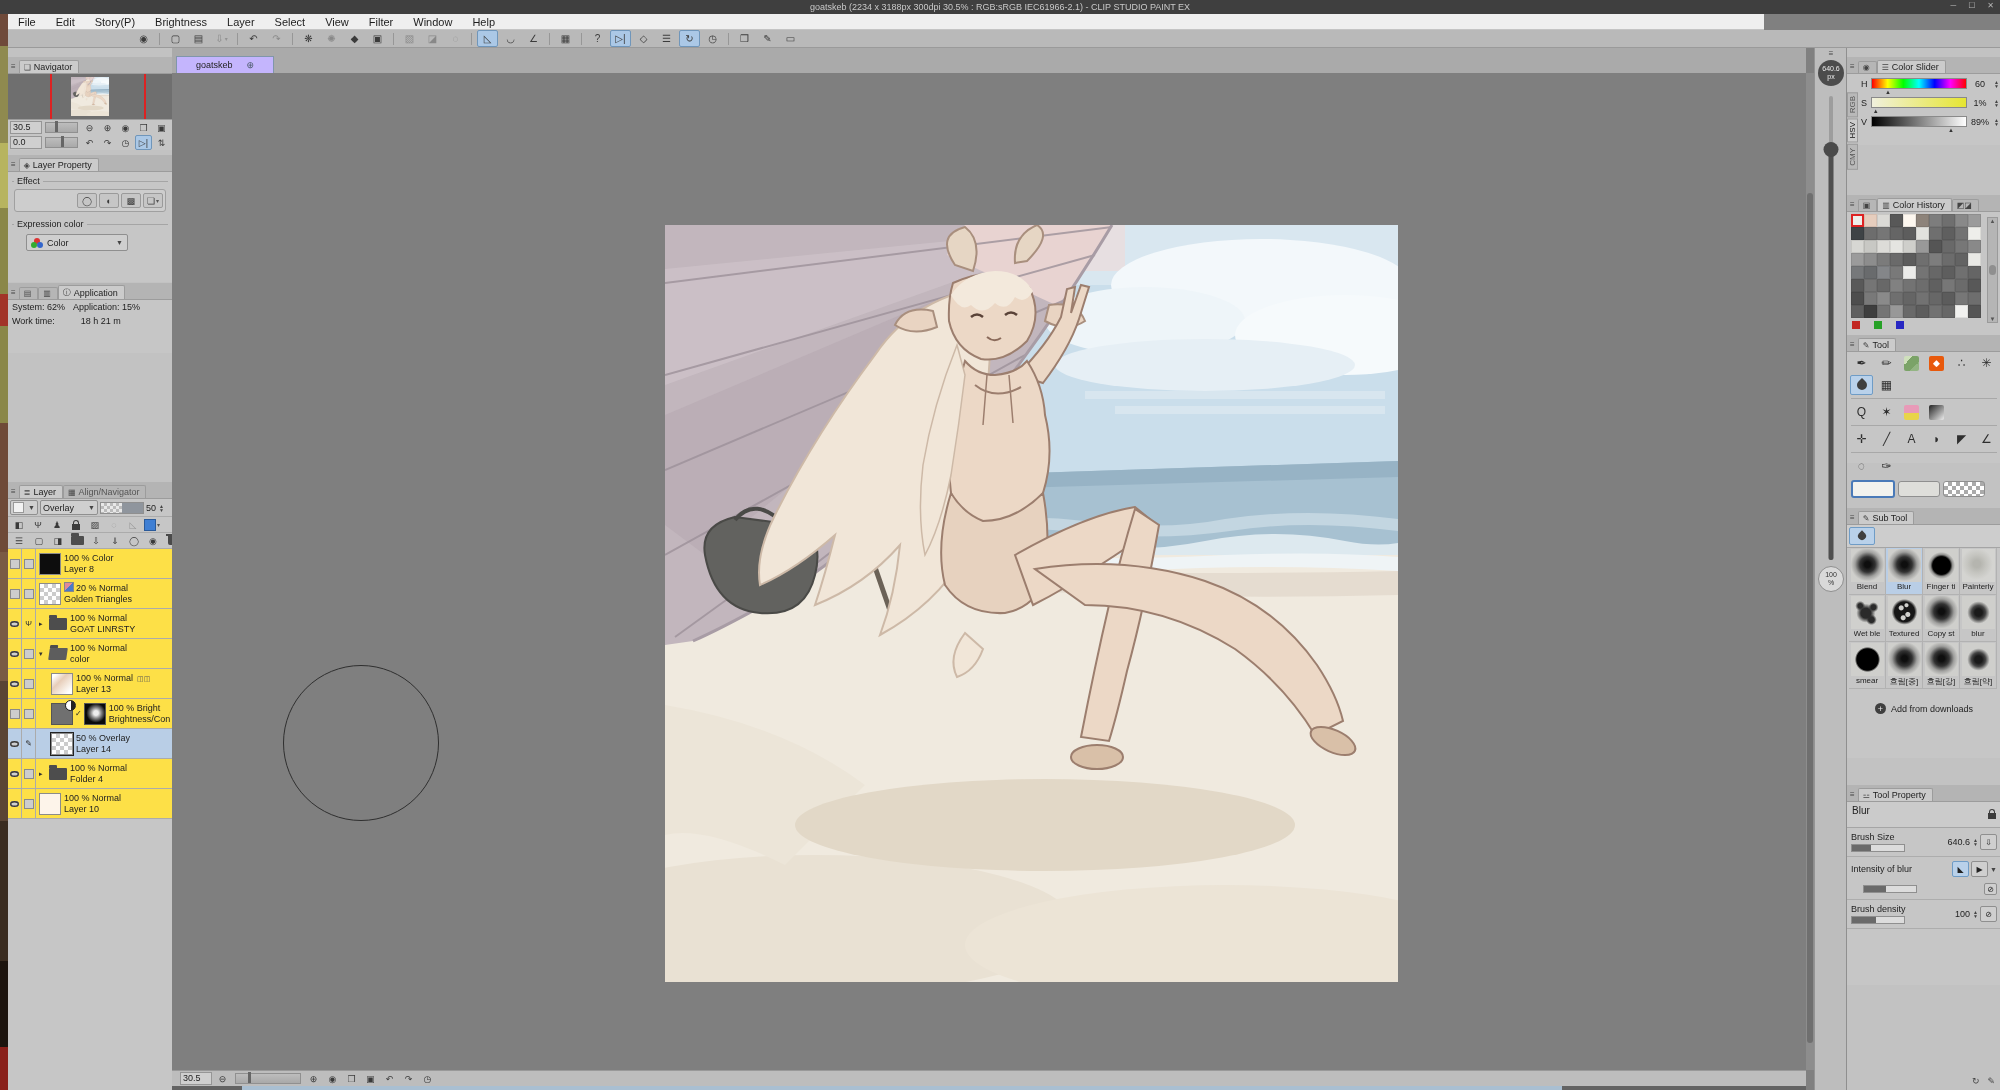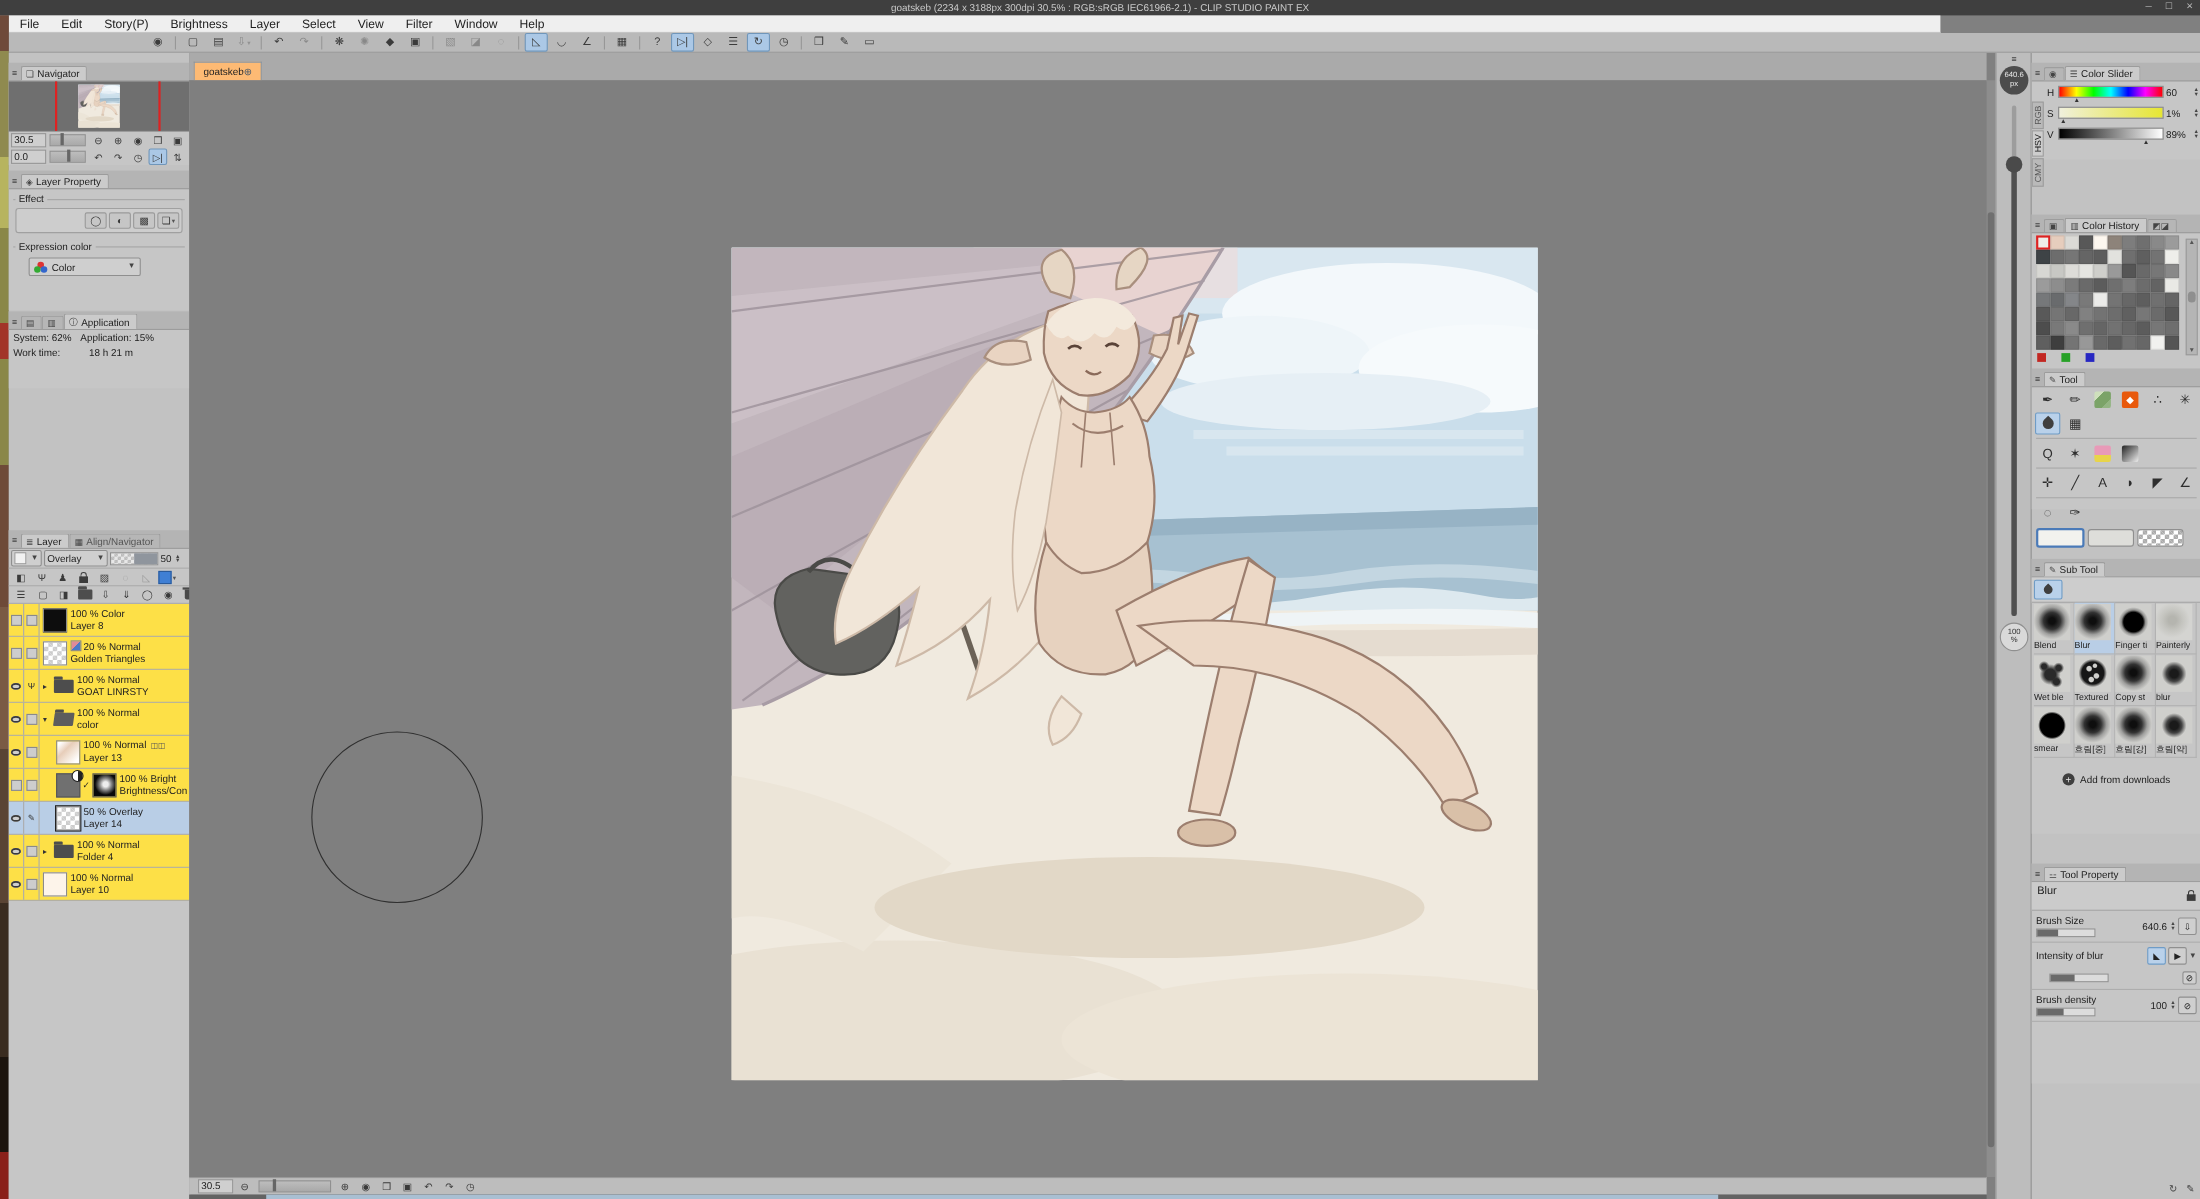--- a/index.html
+++ b/index.html
@@ -98,21 +98,21 @@
 .cstabs{position:absolute;left:0;top:18px;width:11px;display:flex;flex-direction:column;gap:1px}
 .vtab{writing-mode:vertical-rl;transform:rotate(180deg);font-size:8px;color:#555;background:#b9b9b9;border:1px solid #9c9c9c;padding:3px 0;text-align:center}
 .vtab.active{background:#cdcdcd;color:#111}
 .csrow{display:flex;align-items:center;height:19px;gap:2px;padding-left:14px;padding-right:2px}
 .cslabel{width:8px;font-size:9px}
 .cstrack{position:relative;flex:1;height:9px;border:1px solid #8a8a8a}
 .grad-hue{background:linear-gradient(90deg,#f00,#ff0,#0f0,#0ff,#00f,#f0f,#f00)}
 .grad-sat{background:linear-gradient(90deg,#f0f0dd,#e6e632)}
 .grad-val{background:linear-gradient(90deg,#000,#fff)}
 .csmark{position:absolute;bottom:-7px;transform:translateX(-50%);font-size:6px;color:#333}
-.csval{width:22px;text-align:left;font-size:9px}
+.csval{width:22px;text-align:center;font-size:9px}
 
 .swgrid{display:grid;grid-template-columns:repeat(10,13px);grid-auto-rows:13px;margin:2px 0 0 4px}
 .sw{box-sizing:border-box;border:0.5px solid rgba(0,0,0,.08)}
 .sw.sel{outline:2px solid #d22;outline-offset:-2px}
 .chscroll{position:absolute;right:3px;width:9px;background:#b5b5b5;border:1px solid #9a9a9a;display:flex;flex-direction:column;align-items:center;justify-content:space-between;font-size:6px;color:#555}
 .chthumb{width:7px;height:10px;border-radius:4px;background:#8f8f8f}
 .minisw{display:flex;gap:14px;margin:3px 0 0 5px}
 .minisw i{width:8px;height:8px;display:block}
 
 .toolrow{display:flex;gap:2px;padding:1px 3px}
@@ -127,21 +127,21 @@
 .toolsep{height:1px;background:#a8a8a8;margin:2px 4px}
 .chiprow{display:flex;gap:3px;padding:3px 4px;align-items:center}
 .chip{width:40px;height:14px;border-radius:3px;border:1px solid #8f8f8f;background:#f2f2ee}
 .chip.sel{border:2px solid #4a7ab8}
 .chip.sub{background:#dededa}
 .chip.trans{background-image:linear-gradient(45deg,#aaa 25%,transparent 25%,transparent 75%,#aaa 75%),linear-gradient(45deg,#aaa 25%,transparent 25%,transparent 75%,#aaa 75%);background-size:8px 8px;background-position:0 0,4px 4px;background-color:#fff}
 
 .stgroup{display:flex;gap:2px;padding:2px;border-bottom:1px solid #a5a5a5;background:#cDCDCD}
 .stchip{width:24px;height:16px;display:flex;align-items:center;justify-content:center;background:#b9d1ea;border:1px solid #6f9cc6;border-radius:2px}
 .stgrid{display:grid;grid-template-columns:repeat(4,37px);grid-auto-rows:47px;margin-left:2px}
-.stcell{display:flex;flex-direction:column;align-items:flex-start;border-right:1px solid #b2b2b2;border-bottom:1px solid #b2b2b2;padding-top:1px;box-sizing:border-box}
+.stcell{display:flex;flex-direction:column;align-items:center;border-right:1px solid #b2b2b2;border-bottom:1px solid #b2b2b2;padding-top:1px;box-sizing:border-box}
 .stcell.sel{background:#b9cee6}
 .stthumb{width:33px;height:33px}
 .stlabel{font-size:8px;color:#222;max-width:35px;white-space:nowrap;overflow:hidden}
 .st-soft{background:radial-gradient(circle at 50% 47%,#0e0e0e 0 12%,#333 32%,rgba(90,90,90,.4) 52%,rgba(200,200,200,0) 70%),#cfcfcc}
 .st-solid{background:radial-gradient(circle,#000 0 38%,rgba(0,0,0,.3) 47%,transparent 58%),#cfcfcc}
 .st-solid-big{background:radial-gradient(circle,#000 0 46%,transparent 54%),#cfcfcc}
 .st-faint{background:radial-gradient(circle at 45% 45%,#b5b5af 0 14%,#c5c5c0 36%,transparent 62%),#d4d4d1}
 .st-splat{background:radial-gradient(circle at 45% 52%,#2a2a2a 0 20%,transparent 38%),radial-gradient(circle at 68% 34%,#2a2a2a 0 8%,transparent 16%),radial-gradient(circle at 28% 30%,#2a2a2a 0 7%,transparent 15%),radial-gradient(circle at 62% 72%,#2a2a2a 0 9%,transparent 17%),#d0d0cd}
 .st-tex{background:radial-gradient(circle at 40% 36%,#cfcfcc 0 2px,transparent 3px),radial-gradient(circle at 60% 56%,#cfcfcc 0 2px,transparent 3px),radial-gradient(circle at 46% 66%,#cfcfcc 0 2px,transparent 3px),radial-gradient(circle at 56% 28%,#cfcfcc 0 1.5px,transparent 2.5px),radial-gradient(circle at 50% 48%,#161616 0 42%,transparent 54%),#d0d0cd}
 .st-soft-sm{background:radial-gradient(circle,#1a1a1a 0 16%,#444 30%,transparent 48%),#cfcfcc}
@@ -157,21 +157,21 @@
 .tplabelcol{display:flex;flex-direction:column;gap:2px;flex:1}
 
 .badge{border-radius:50%;display:flex;flex-direction:column;align-items:center;justify-content:center;line-height:8px;font-size:7px}
 .badge.dark{width:26px;height:26px;background:#4c4c4c;color:#ececec}
 .badge.light{width:24px;height:24px;background:#d9d9d9;color:#333;border:1px solid #8f8f8f}
 .vtrack{position:absolute;left:50%;transform:translateX(-50%);width:4px;background:#9d9d9d;border-radius:2px}
 .vfill{position:absolute;left:50%;transform:translateX(-50%);width:5px;background:#4f4f4f;border-radius:2px}
 .vknob{position:absolute;left:50%;transform:translateX(-50%);width:15px;height:15px;border-radius:50%;background:#4a4a4a}
 
 .tabbar{left:172px;top:48px;width:1634px;height:25px;background:#aaaaaa;border-bottom:1px solid #8a8a8a}
-.ctab{position:absolute;left:4px;bottom:0;height:16px;background:#fdba74;border:1px solid #8096aa;border-bottom:none;display:flex;align-items:center;padding:0 8px;font-size:9px}
+.ctab{position:absolute;left:4px;bottom:0;height:16px;background:#c4b5fd;border:1px solid #8096aa;border-bottom:none;display:flex;align-items:center;gap:14px;padding:0 19px;font-size:9px}
 .docarea{left:172px;top:73px;width:1634px;height:997px;background:#7f7f7f}
 .artwrap{position:absolute;left:493px;top:152px;width:733px;height:757px}
 .cursorcircle{position:absolute;left:111px;top:592px;width:154px;height:154px;border:1px solid #2f2f2f;border-radius:50%}
 .vscroll{left:1806px;top:73px;width:8px;height:997px;background:#8d8d8d}
 .vthumb{position:absolute;left:1px;width:6px;background:#6f6f6f;border-radius:3px}
 .canvasbar{left:172px;top:1070px;width:1634px;height:16px;background:#bdbdbd;border-top:1px solid #999;display:flex;align-items:center;font-size:9px;padding-left:8px;gap:2px;box-sizing:border-box}
 .hscroll{left:172px;top:1086px;width:1634px;height:4px;background:#636363}
 .hthumb{position:absolute;top:0;height:4px;background:#a9bfd2}
 .brbtns{position:absolute;right:6px;bottom:4px;display:flex;gap:8px;font-size:9px;color:#444}
 </style>

